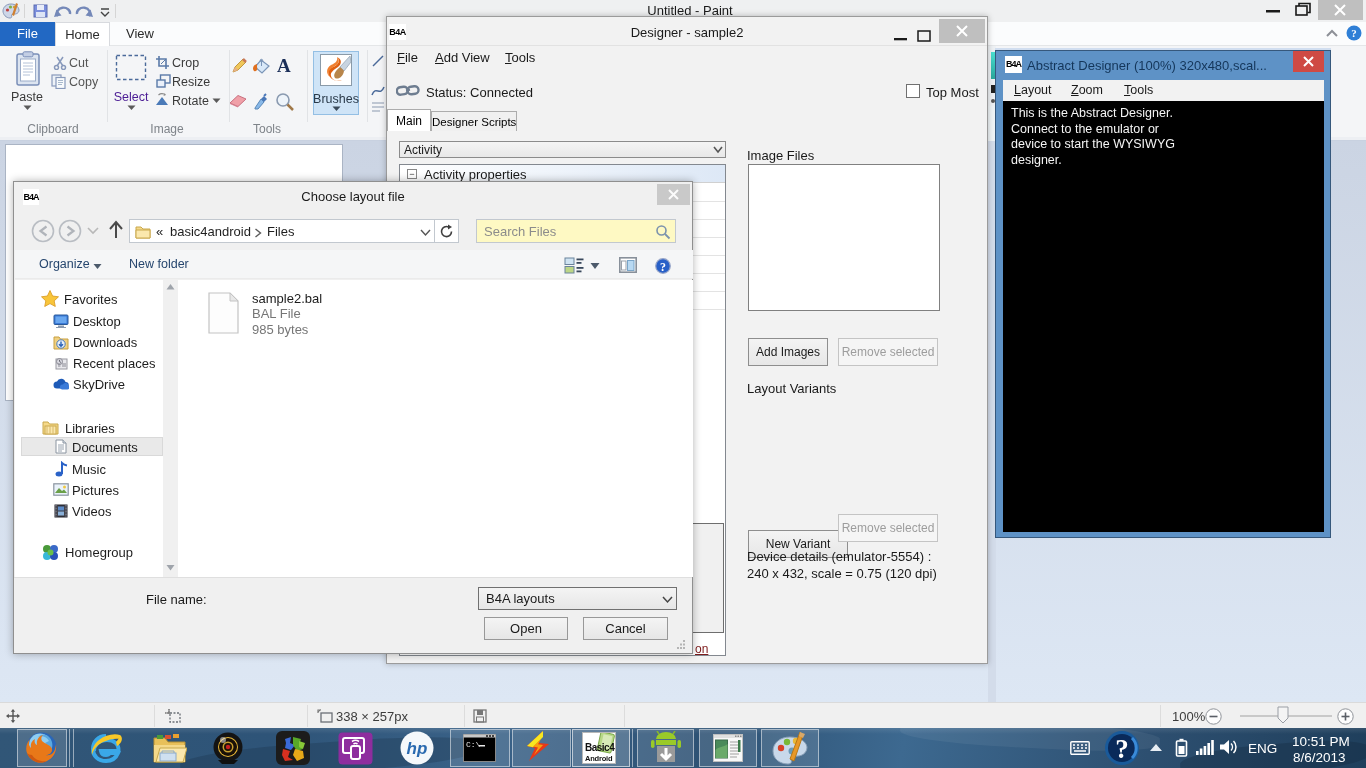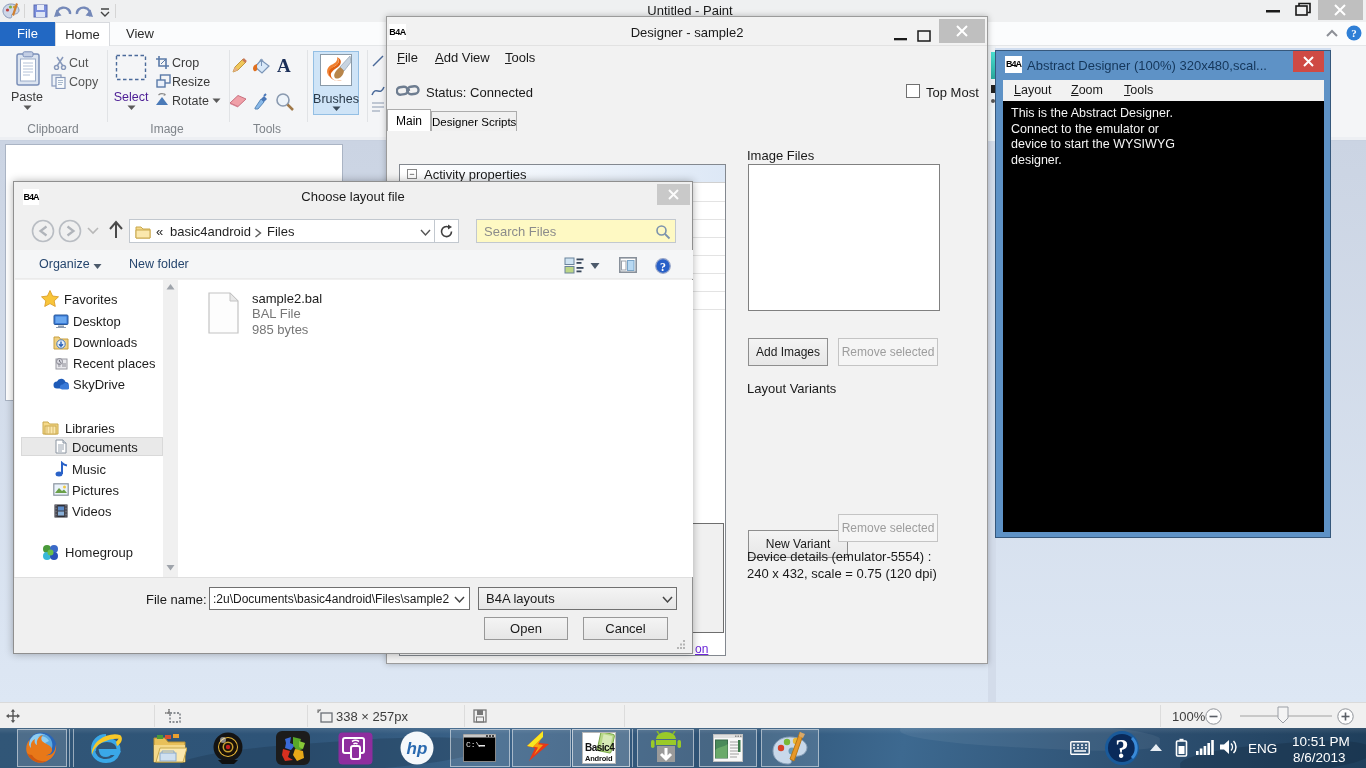--- a/index.html
+++ b/index.html
@@ -261,36 +261,41 @@
     <rect x="11.5" y="2.5" width="11" height="7.5" rx="3.7" fill="none" stroke="#6e7d90" stroke-width="2.4" transform="rotate(-8 17 6)"></rect>
     <path d="M10 6.5 L14 5.8" stroke="#6e7d90" stroke-width="2"></path>
   </svg>
   <div class="abs" style="left:39px;top:68px;font-size:13px;color:#1a1a1a;">Status: Connected</div>
   <div class="abs" style="left:519px;top:67px;width:14px;height:14px;background:#fff;border:1px solid #707070;"></div>
   <div class="abs" style="left:539px;top:68px;font-size:13px;color:#1a1a1a;">Top Most</div>
 
   <div class="abs" style="left:0px;top:92px;width:44px;height:22px;background:#fff;border:1px solid #acacac;border-bottom:none;font-size:12px;text-align:center;line-height:22px;z-index:2;">Main</div>
   <div class="abs" style="left:44px;top:94px;width:86px;height:20px;background:#f0f0f0;border:1px solid #acacac;border-bottom:none;font-size:11.5px;text-align:center;line-height:20px;white-space:nowrap;">Designer Scripts</div>
 
+  <div class="abs" style="left:12px;top:124px;width:327px;height:17px;background:linear-gradient(#f4f4f4,#e8e8e8);border:1px solid #8b8b8b;font-size:12px;color:#1a1a1a;padding:1px 4px;">Activity
+    <svg class="abs" style="left:313px;top:4px;" width="10" height="8" viewBox="0 0 10 8">
+        <path d="M1 1 L5 6 L9 1" fill="none" stroke="#555" stroke-width="1.6"></path>
+      </svg>
+  </div>
 
   <div class="abs" style="left:12px;top:147px;width:327px;height:492px;background:#fff;border:1px solid #83888f;">
     <div class="abs" style="left:0;top:0;width:325px;height:18px;background:linear-gradient(90deg,#ffffff,#dde8f6);border-bottom:1px solid #d0d0d0;">
       <div class="abs" style="left:7px;top:4px;width:10px;height:10px;background:#fff;border:1px solid #888;font-size:9px;line-height:8px;text-align:center;color:#333;">−</div>
       <div class="abs" style="left:24px;top:2px;font-size:13px;color:#1a1a1a;">Activity properties</div>
     </div>
     <div class="abs" style="left:0;top:36px;width:325px;height:1px;background:#e3e3e3;"></div>
     <div class="abs" style="left:0;top:54px;width:325px;height:1px;background:#e3e3e3;"></div>
     <div class="abs" style="left:0;top:72px;width:325px;height:1px;background:#e3e3e3;"></div>
     <div class="abs" style="left:0;top:90px;width:325px;height:1px;background:#e3e3e3;"></div>
     <div class="abs" style="left:0;top:108px;width:325px;height:1px;background:#e3e3e3;"></div>
     <div class="abs" style="left:0;top:126px;width:325px;height:1px;background:#e3e3e3;"></div>
     <div class="abs" style="left:0;top:144px;width:325px;height:1px;background:#e3e3e3;"></div>
     <div class="abs" style="left:2px;top:358px;width:322px;height:110px;background:#f0f0f0;border:1px solid #6e6e6e;"></div>
   </div>
-  <div class="abs" style="left:308px;top:625px;font-size:12px;color:#6d28d9;text-decoration:underline;">on</div>
+  <div class="abs" style="left:308px;top:625px;font-size:12px;color:#7f1d1d;text-decoration:underline;">on</div>
 
   <div class="abs" style="left:360px;top:131px;font-size:13px;color:#1a1a1a;">Image Files</div>
   <div class="abs" style="left:361px;top:147px;width:192px;height:147px;background:#fff;border:1px solid #808080;"></div>
   <div class="abs" style="left:361px;top:321px;width:80px;height:28px;background:linear-gradient(#f3f3f3,#e7e7e7);border:1px solid #8e8e8e;font-size:12px;text-align:center;line-height:26px;color:#1a1a1a;">Add Images</div>
   <div class="abs" style="left:451px;top:321px;width:100px;height:28px;background:#f5f5f5;border:1px solid #c4c4c4;font-size:12px;text-align:center;line-height:26px;color:#9d9d9d;">Remove selected</div>
   <div class="abs" style="left:360px;top:364px;font-size:13px;color:#1a1a1a;">Layout Variants</div>
   <div class="abs" style="left:361px;top:513px;width:100px;height:28px;background:linear-gradient(#f3f3f3,#e7e7e7);border:1px solid #8e8e8e;font-size:12px;text-align:center;line-height:26px;color:#1a1a1a;">New Variant</div>
   <div class="abs" style="left:451px;top:497px;width:100px;height:28px;background:#f5f5f5;border:1px solid #c4c4c4;font-size:12px;text-align:center;line-height:26px;color:#9d9d9d;">Remove selected</div>
   <div class="abs" style="left:360px;top:532px;font-size:13px;color:#1a1a1a;">Device details (emulator-5554) :</div>
   <div class="abs" style="left:360px;top:549px;font-size:13px;color:#1a1a1a;">240 x 432, scale = 0.75 (120 dpi)</div>
@@ -464,26 +469,20 @@
       <path d="M1 1 L22 1 L30 9 L30 41 L1 41 Z" fill="#fdfdfd" stroke="#c4c4c4" stroke-width="1.2"></path>
       <path d="M22 1 L22 9 L30 9 Z" fill="#e8e8e8" stroke="#c4c4c4"></path>
     </svg>
     <div class="abs" style="left:237px;top:11px;color:#1b1b1b;">sample2.bal</div>
     <div class="abs" style="left:237px;top:26px;color:#767676;">BAL File</div>
     <div class="abs" style="left:237px;top:42px;color:#767676;">985 bytes</div>
   </div>
 
   <div class="abs" style="left:0;top:395px;width:678px;height:76px;background:#f0f0f0;border-top:1px solid #dfdfdf;">
     <div class="abs" style="left:132px;top:14px;font-size:13px;color:#1a1a1a;">File name:</div>
-    <div class="abs" style="left:195px;top:9px;width:261px;height:23px;background:#fff;border:1px solid #707070;">
-      <div class="abs" style="left:3px;top:4px;font-size:12px;color:#1a1a1a;white-space:nowrap;overflow:hidden;width:242px;">:2u\Documents\basic4android\Files\sample2</div>
-      <svg class="abs" style="left:244px;top:8px;" width="11" height="8" viewBox="0 0 11 8">
-          <path d="M1 1 L5.5 6 L10 1" fill="none" stroke="#444" stroke-width="1.5"></path>
-        </svg>
-    </div>
     <div class="abs" style="left:464px;top:9px;width:199px;height:23px;background:linear-gradient(#f4f4f4,#e6e6e6);border:1px solid #707070;">
       <div class="abs" style="left:7px;top:3px;font-size:13px;color:#1a1a1a;">B4A layouts</div>
       <svg class="abs" style="left:183px;top:8px;" width="11" height="8" viewBox="0 0 11 8">
           <path d="M1 1 L5.5 6 L10 1" fill="none" stroke="#444" stroke-width="1.5"></path>
         </svg>
     </div>
     <div class="abs" style="left:470px;top:39px;width:84px;height:23px;background:linear-gradient(#f4f4f4,#e6e6e6);border:1px solid #989898;font-size:13px;text-align:center;line-height:21px;color:#1a1a1a;">Open</div>
     <div class="abs" style="left:569px;top:39px;width:85px;height:23px;background:linear-gradient(#f4f4f4,#e6e6e6);border:1px solid #989898;font-size:13px;text-align:center;line-height:21px;color:#1a1a1a;">Cancel</div>
     <svg class="abs" style="left:663px;top:62px;" width="9" height="9" viewBox="0 0 9 9">
       <rect x="6" y="0" width="2" height="2" fill="#b5b5b5"></rect>

